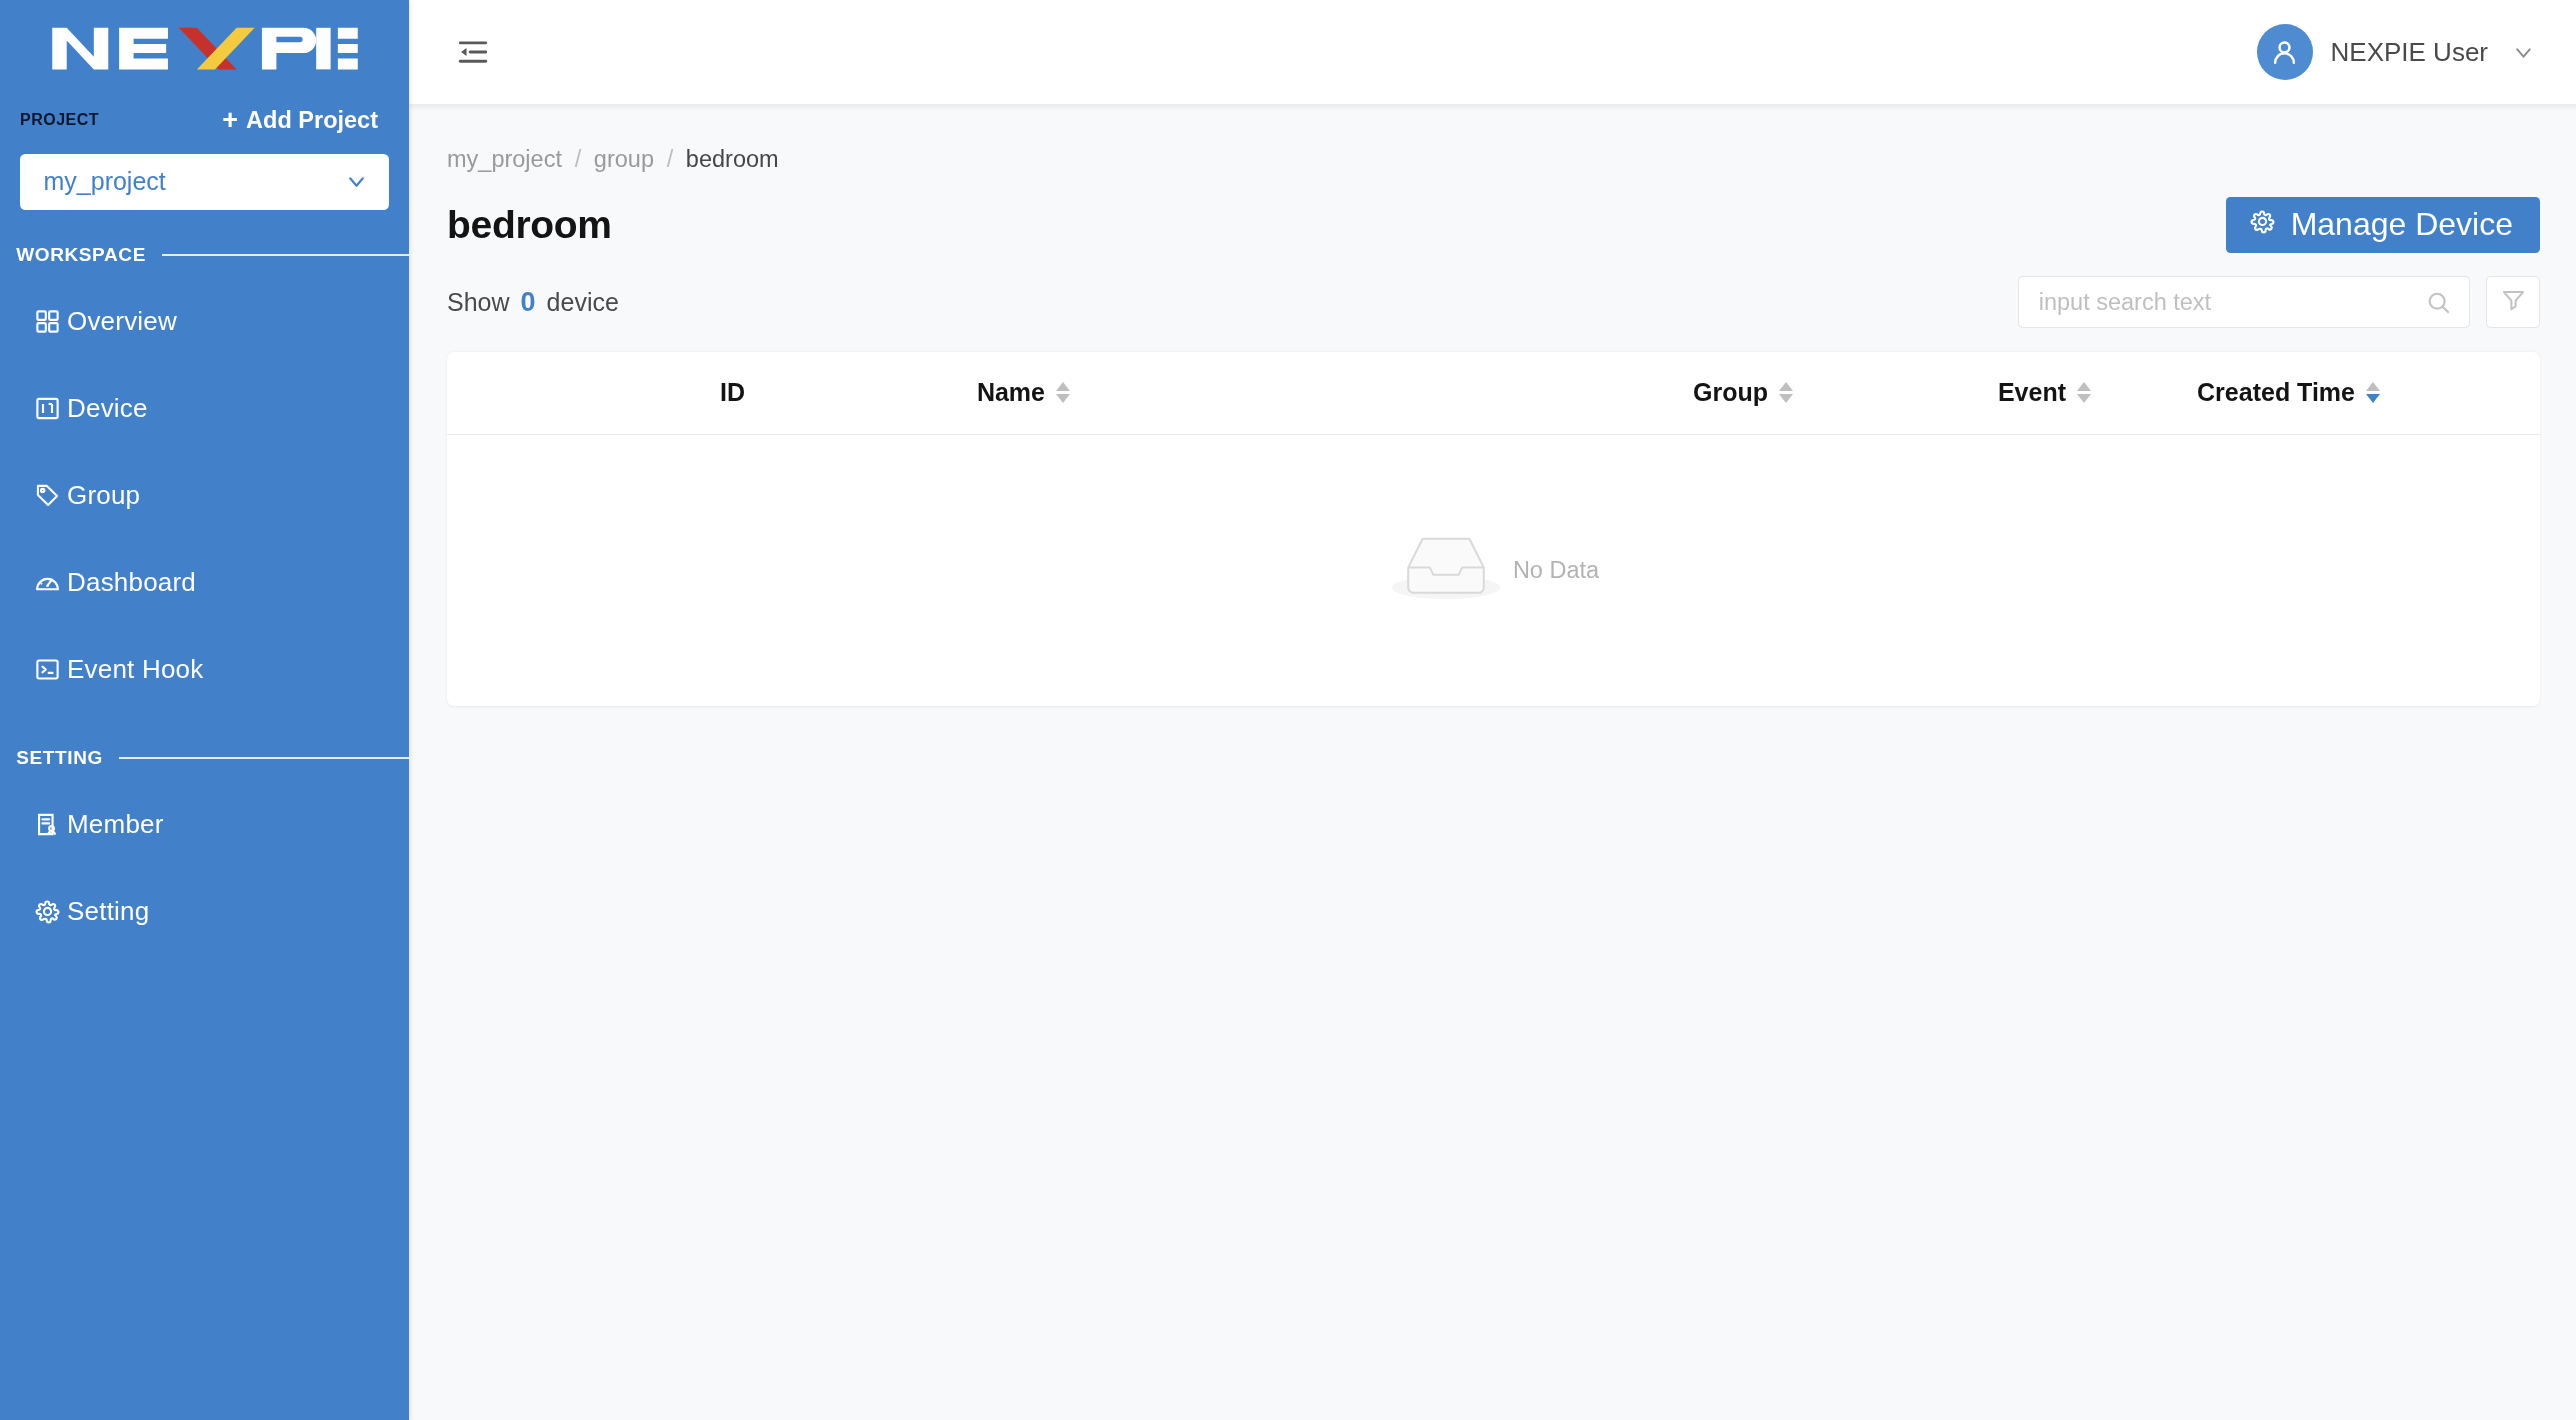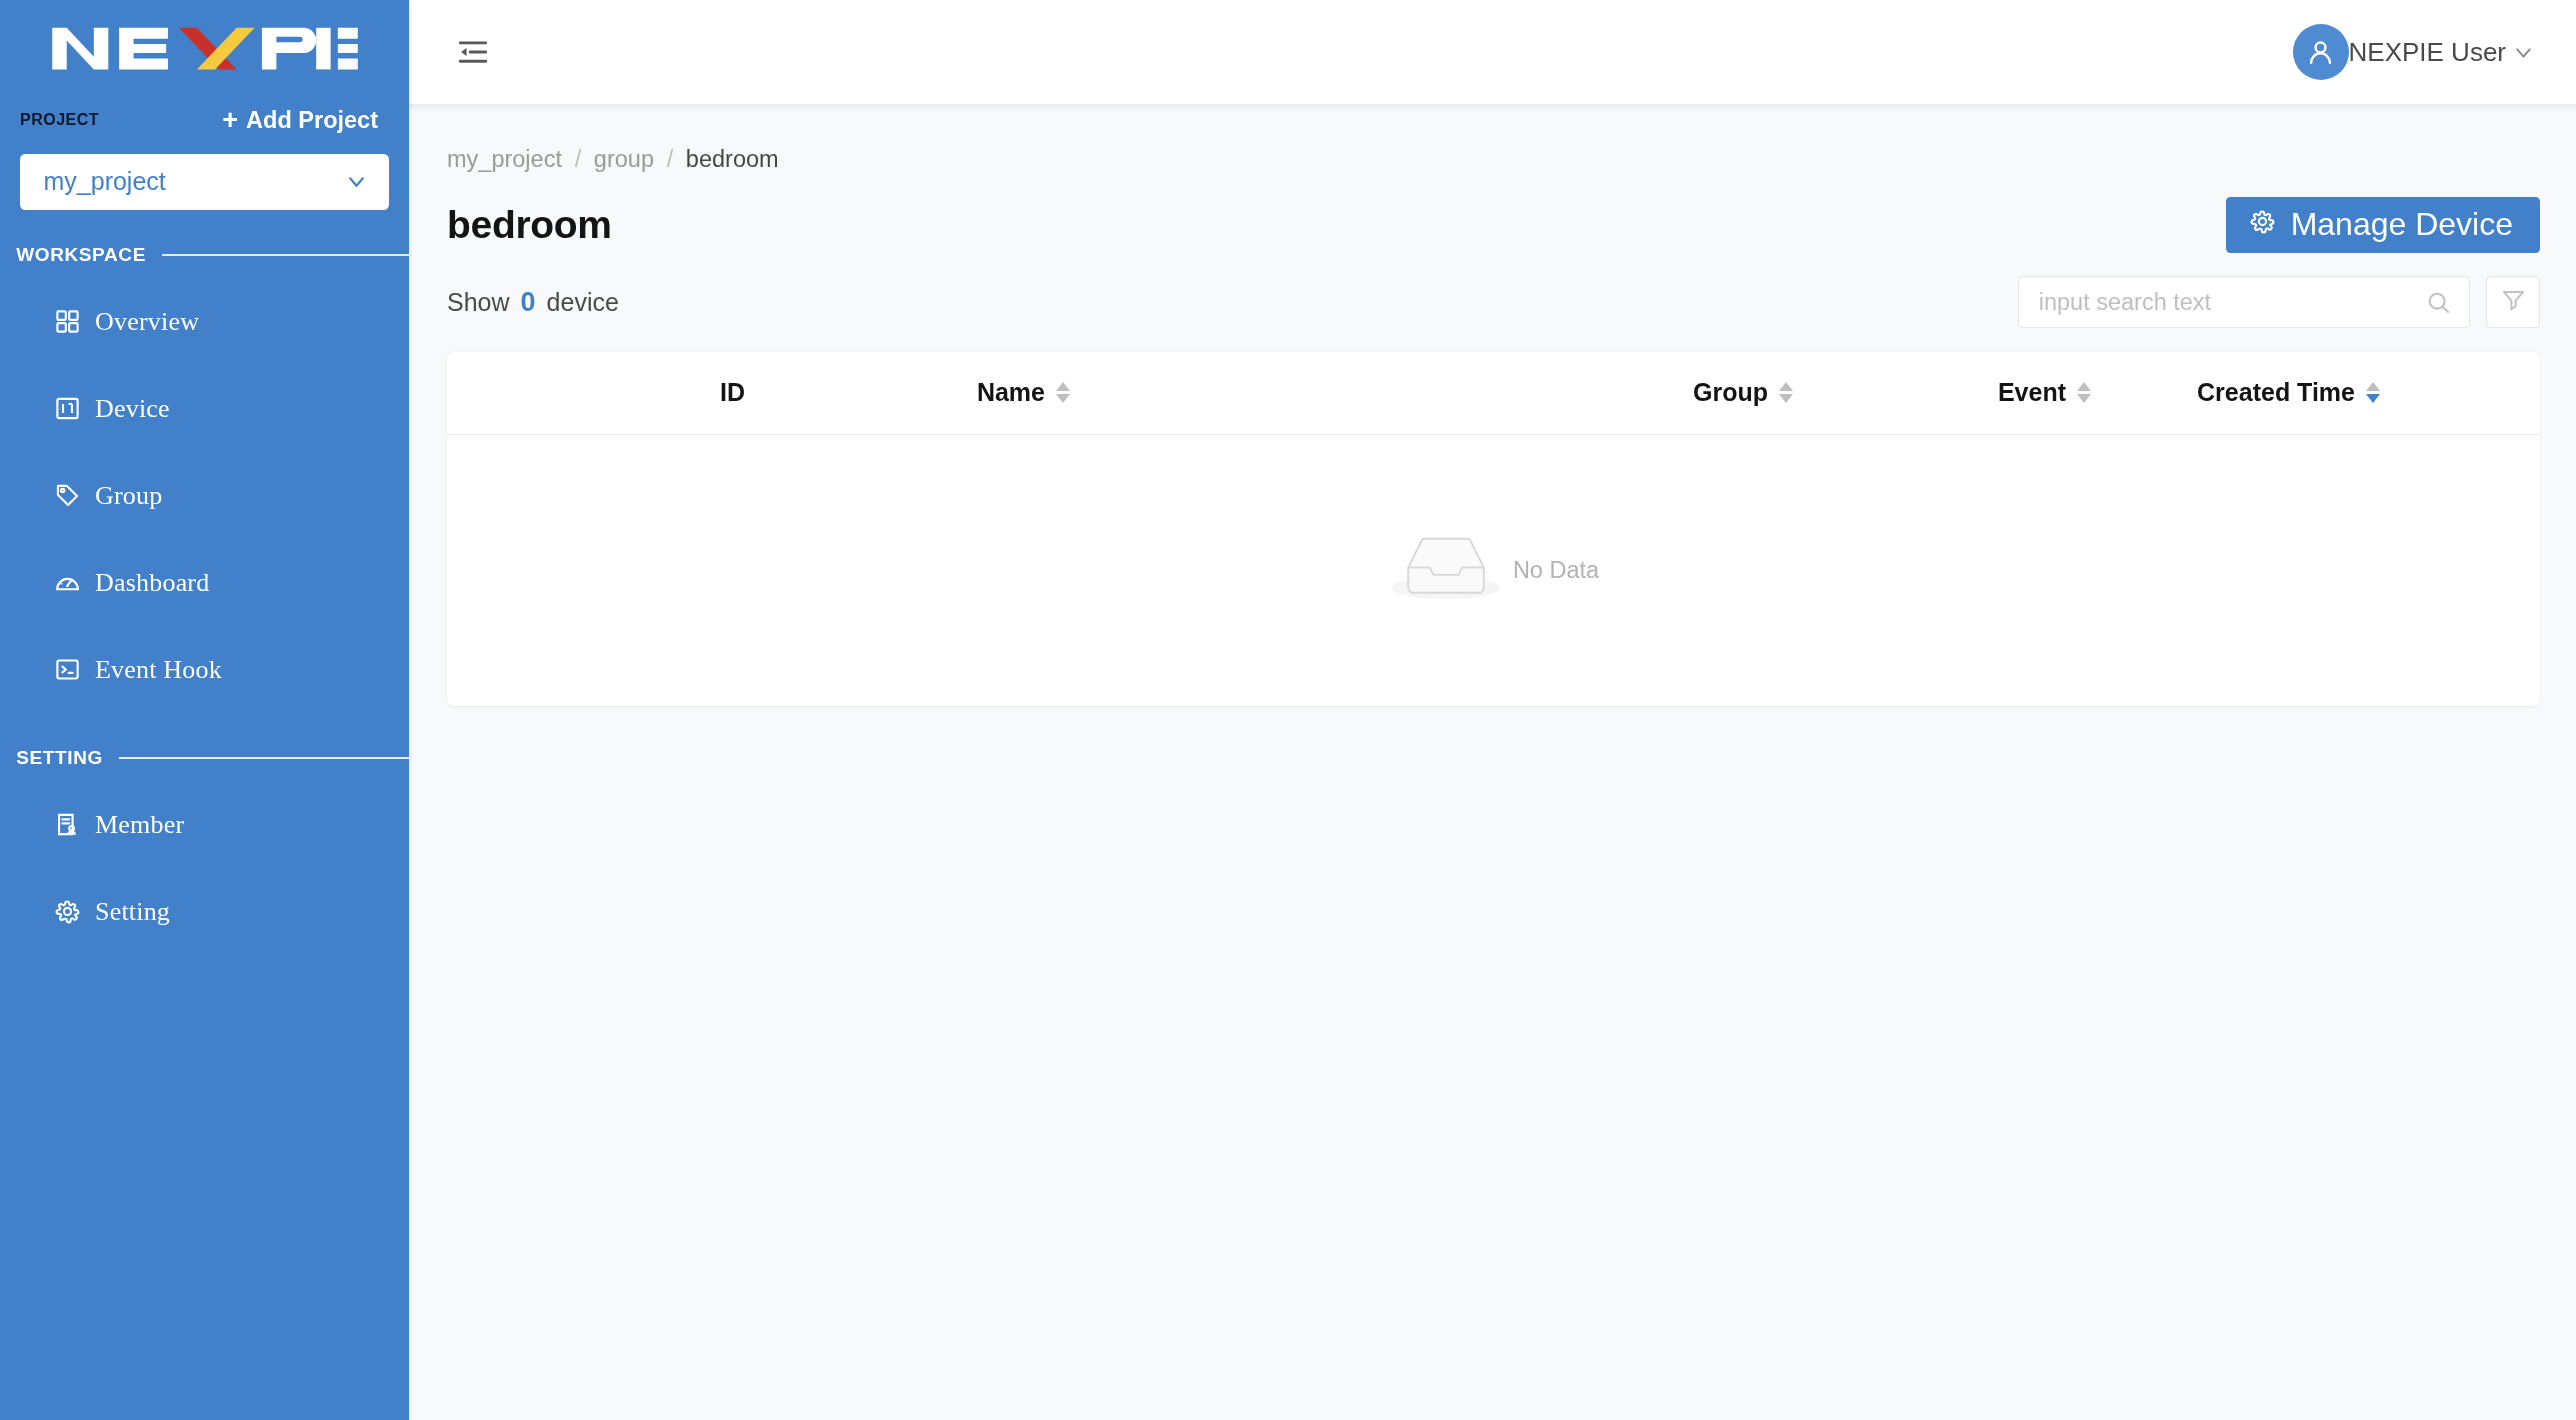--- a/index.html
+++ b/index.html
@@ -51,39 +51,38 @@
     padding: 0 0 0 16.3px; margin-top: 27px; height: 36px;
   }
   .group-head .ghtext {
     color: #ffffff; font-size: 19px; font-weight: 700; letter-spacing: 0.6px;
     white-space: nowrap;
   }
   .group-head .ghline { flex: 1; height: 1.8px; background: rgba(255,255,255,.85); margin-right: 0px; }
 
   .navlist { margin-top: 5.4px; }
   .navitem {
-    display: flex; align-items: center; gap: 12px;
-    height: 87px; padding-left: 52px; cursor: pointer;
+    display: flex; align-items: center; gap: 4px;
+    height: 87px; padding-left: 32px; cursor: pointer;
     color: #ffffff;
-    font-family: Liberation Serif, serif;
   }
   .navitem .ico { width: 31px; height: 31px; display: flex; align-items: center; justify-content: center; flex: 0 0 31px; }
   .navitem .lbl { font-size: 26px; letter-spacing: 0.2px; }
 
   
   .main { flex: 1; height: 1421px; display: flex; flex-direction: column; min-width: 0; }
 
   .topbar {
     height: 104px; background: #ffffff; flex: 0 0 104px;
     display: flex; align-items: center; justify-content: space-between;
     padding: 0 36px 0 38px;
     position: relative; z-index: 3;
   }
   .collapse-btn { width: 51px; height: 51px; display: flex; align-items: center; justify-content: center; cursor: pointer; }
-  .user-area { display: flex; align-items: center; cursor: pointer; padding-right: 3.6px; }
+  .user-area { display: flex; align-items: center; gap: 18px; cursor: pointer; padding-right: 3.6px; }
   .avatar {
     width: 56px; height: 56px; border-radius: 50%; background: #4F8BD0;
     display: flex; align-items: center; justify-content: center;
   }
   .user-name { font-size: 26px; color: #4a4a4a; }
   .user-chev { display: flex; color: #8c8c8c; margin-left: 5.4px; }
 
   .content {
     flex: 1; background: #F7F9FB; position: relative;
     padding: 0 36px 0 38px; overflow: hidden;

